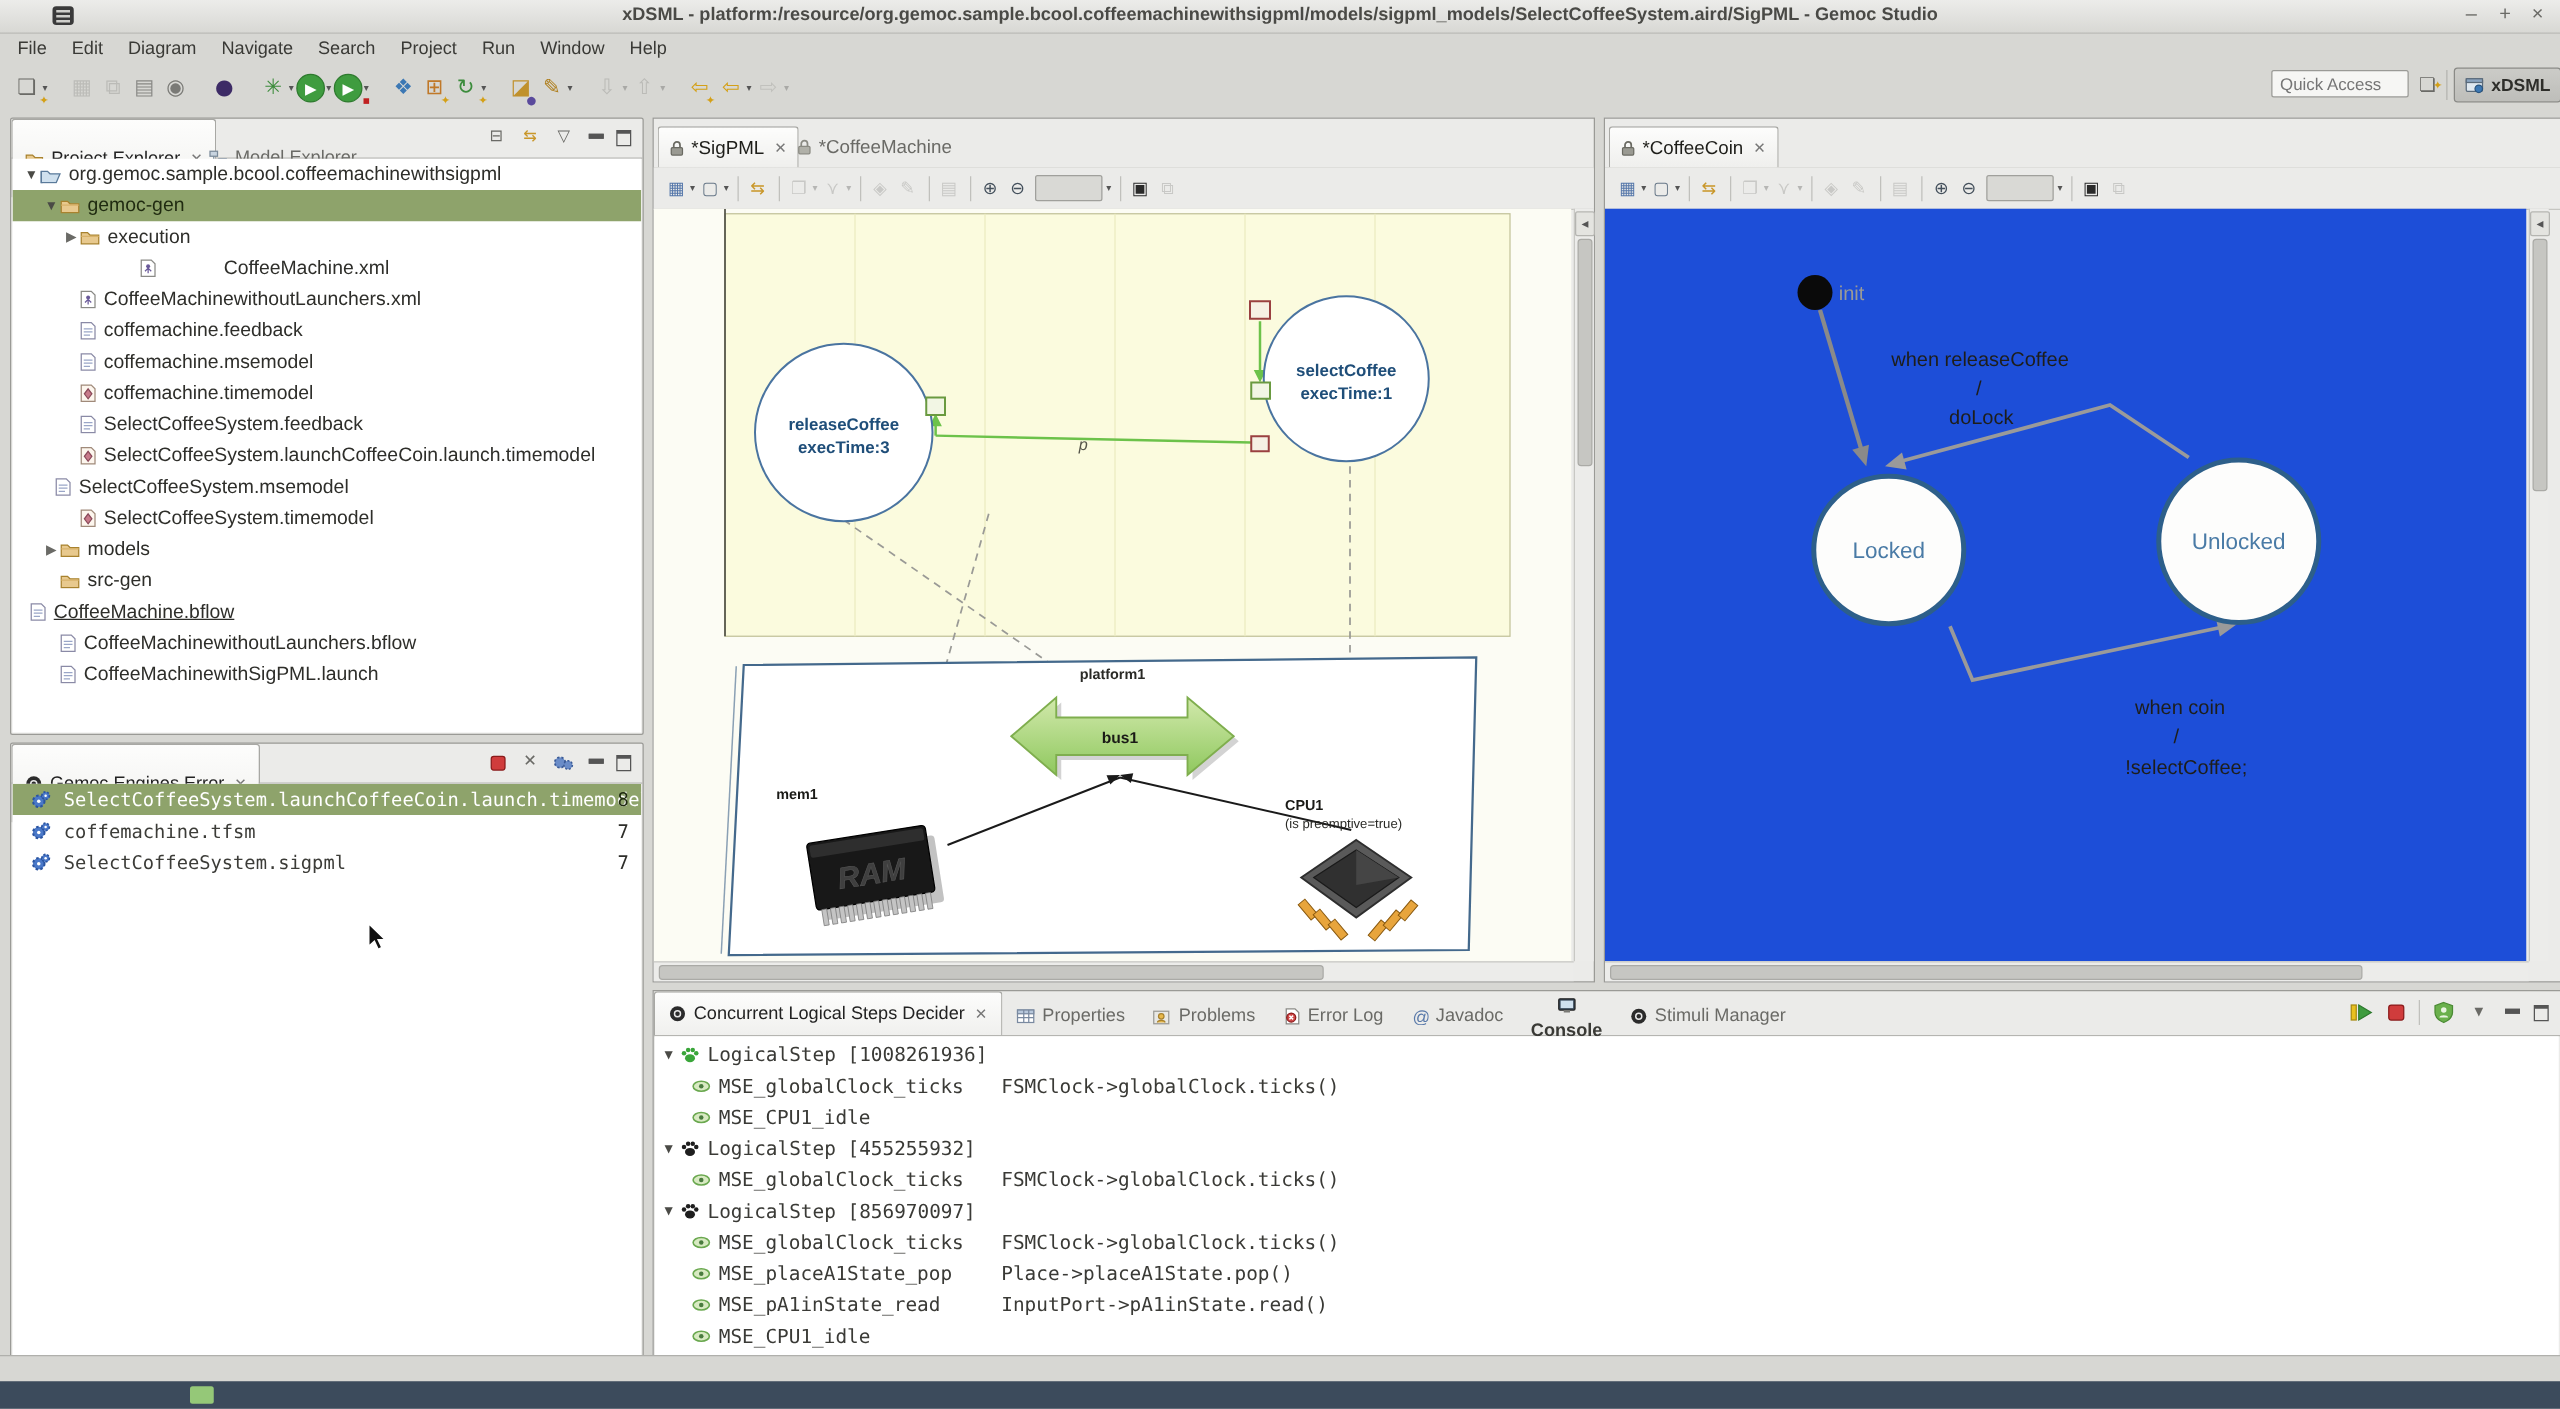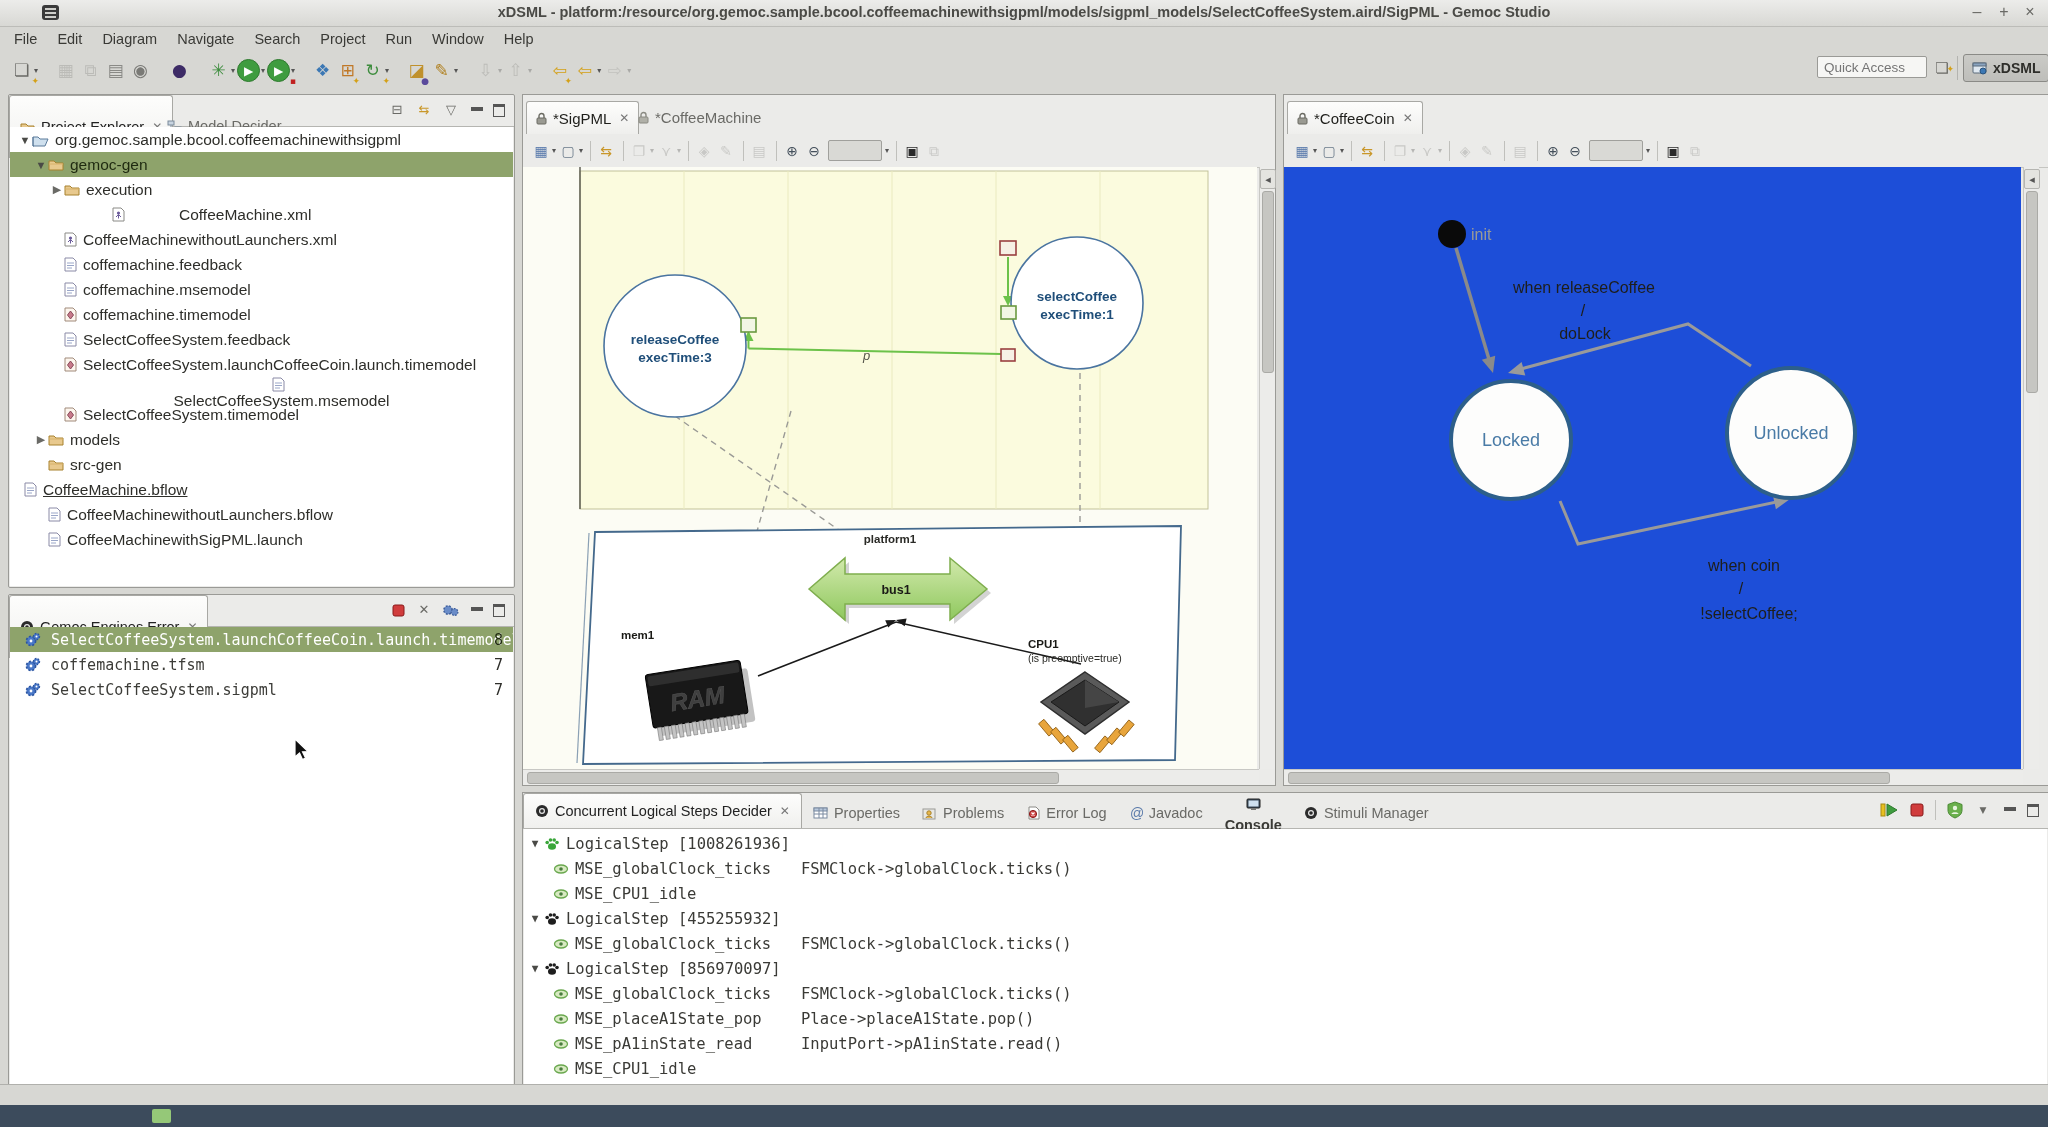--- a/index.html
+++ b/index.html
@@ -217,21 +217,21 @@
         </svg>
       <span>Project Explorer</span>
       <span class="vclose">✕</span>
     </div>
     <div class="vtab" style="left:148px;">
       <svg width="15" height="13">
           <rect x="1" y="1" width="6" height="4" fill="#c8d4e0" stroke="#7a8a9a"></rect>
           <rect x="8" y="7" width="6" height="4" fill="#c8d4e0" stroke="#7a8a9a"></rect>
           <path d="M4,5 v4 h4" fill="none" stroke="#7a8a9a"></path>
         </svg>
-      <span>Model Decider</span>
+      <span>Model Explorer</span>
     </div>
   </div>
   <div class="hdr-icons" style="right:8px;">
     <span class="hicon">⊟</span>
     <span class="hicon" style="color:#c9972a;">⇆</span>
     <span class="hicon">▽</span>
     <span class="minbtn"></span>
     <span class="maxbtn"></span>
   </div>
   <div class="vcontent" style="top:32px;" id="pe-tree">
@@ -330,21 +330,21 @@
       <div class="trow" style="padding-left: 40px;">
         <span class="exp"></span>
         <span class="ticon">
           <svg width="13" height="15">
             <path d="M1,1 h8 l3,3 v10 h-11 z" fill="#fdf6ee" stroke="#a08a7a"></path>
             <path d="M6.5,4 l3,4 -3,4 -3,-4 z" fill="#c87a8a" stroke="#8a4a5a"></path>
           </svg>
         </span>
         <span>SelectCoffeeSystem.launchCoffeeCoin.launch.timemodel</span>
       </div>
-      <div class="trow" style="padding-left: 40px; flex-direction: column;">
+      <div class="trow" style="padding-left: 20px;">
         <span class="exp"></span>
         <span class="ticon">
           <svg width="13" height="15">
             <path d="M1,1 h8 l3,3 v10 h-11 z" fill="#fff" stroke="#8a8aa6"></path>
             <path d="M3,6 h7 M3,8.5 h7 M3,11 h5" stroke="#9aa6c8" fill="none"></path>
           </svg>
         </span>
         <span>SelectCoffeeSystem.msemodel</span>
       </div>
       <div class="trow" style="padding-left: 40px;">

